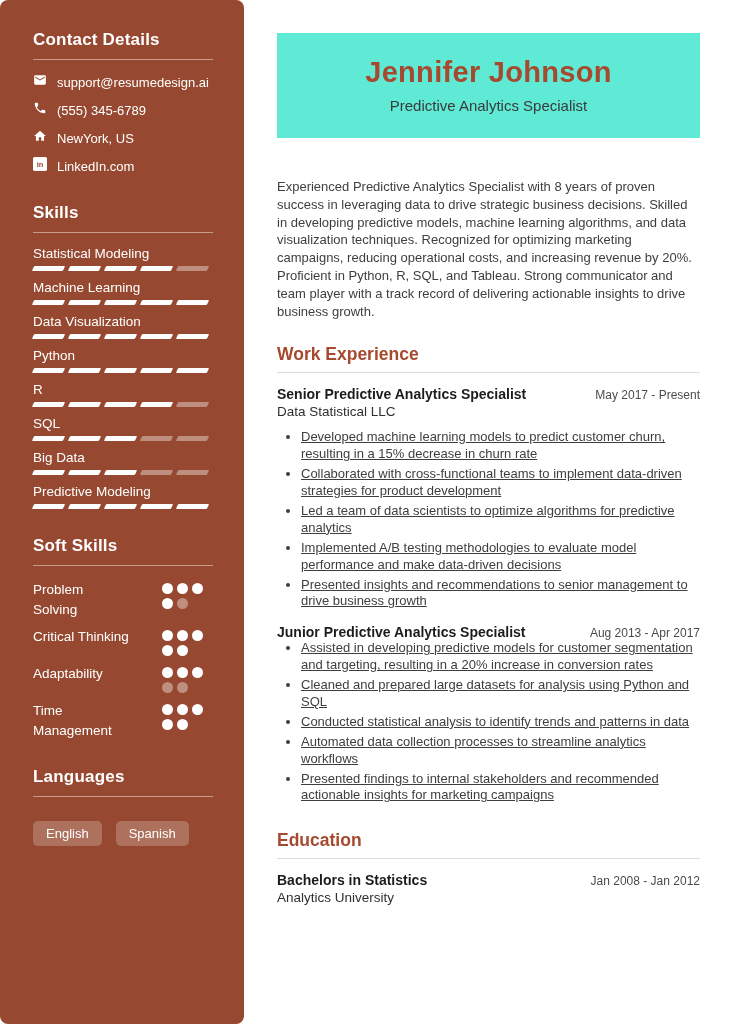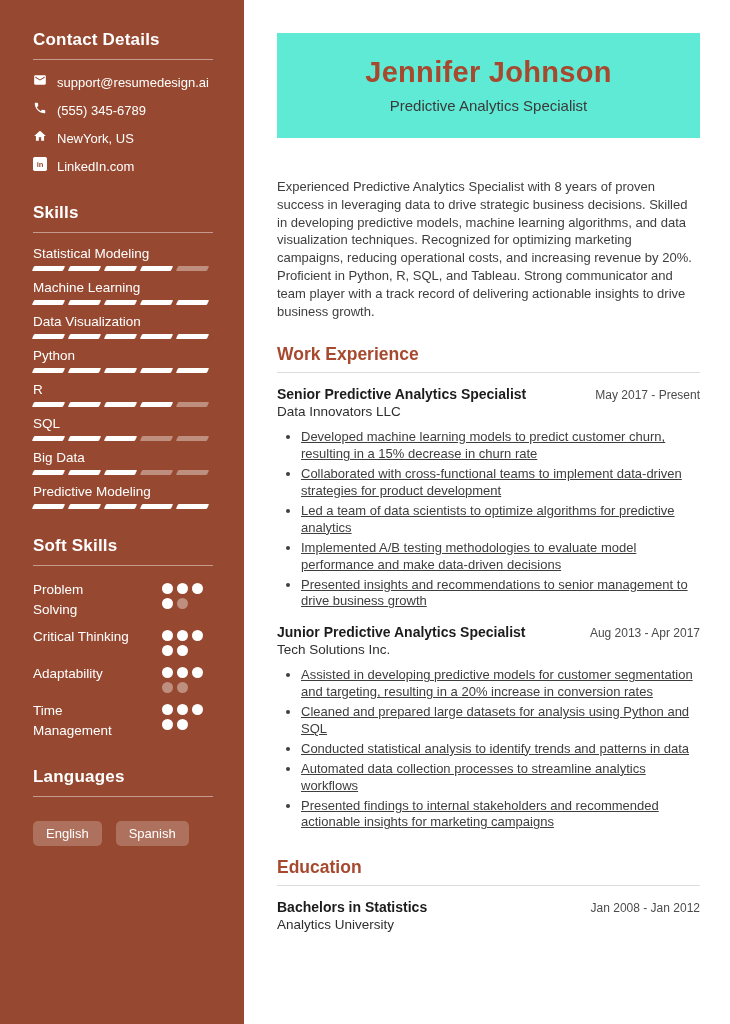--- a/index.html
+++ b/index.html
@@ -12,20 +12,21 @@
     color: #3e3e3e;
   }
 
   
   .sidebar {
     position: absolute; left: 0; top: 0;
     width: 244px; height: 1024px;
     background: #964930;
     color: #ffffff;
     padding: 30px 31px 20px 33px;
+    border-radius: 8px;
   }
   .side-section { margin-bottom: 27px; }
   .side-title {
     font-size: 17px; font-weight: bold; margin: 0;
     padding-bottom: 9px;
     border-bottom: 1px solid rgba(255,255,255,0.45);
     letter-spacing: 0.2px;
   }
   .contact-list { list-style: none; margin: 13px 0 0; padding: 0; }
   .contact-item { display: flex; align-items: center; gap: 10px; margin-bottom: 9px; font-size: 13px; }
@@ -285,36 +286,35 @@
 
   <section class="section">
     <h2 class="section-title">Work Experience</h2>
     <hr class="divider">
 
     <div class="job">
       <div class="entry-head">
         <span class="entry-role">Senior Predictive Analytics Specialist</span>
         <span class="entry-dates">May 2017 - Present</span>
       </div>
-      <div class="entry-org">Data Innovators LLC</div>
+      <div class="entry-org">Data Statistical LLC</div>
       <ul class="bullets">
         <li>Developed machine learning models to predict customer churn, resulting in a 15% decrease in churn rate</li>
         <li>Collaborated with cross-functional teams to implement data-driven strategies for product development</li>
         <li>Led a team of data scientists to optimize algorithms for predictive analytics</li>
         <li>Implemented A/B testing methodologies to evaluate model performance and make data-driven decisions</li>
         <li>Presented insights and recommendations to senior management to drive business growth</li>
       </ul>
     </div>
 
     <div class="job">
       <div class="entry-head">
         <span class="entry-role">Junior Predictive Analytics Specialist</span>
         <span class="entry-dates">Aug 2013 - Apr 2017</span>
       </div>
-      <div class="entry-org">Tech Solutions Inc.</div>
       <ul class="bullets">
         <li>Assisted in developing predictive models for customer segmentation and targeting, resulting in a 20% increase in conversion rates</li>
         <li>Cleaned and prepared large datasets for analysis using Python and SQL</li>
         <li>Conducted statistical analysis to identify trends and patterns in data</li>
         <li>Automated data collection processes to streamline analytics workflows</li>
         <li>Presented findings to internal stakeholders and recommended actionable insights for marketing campaigns</li>
       </ul>
     </div>
   </section>
 

